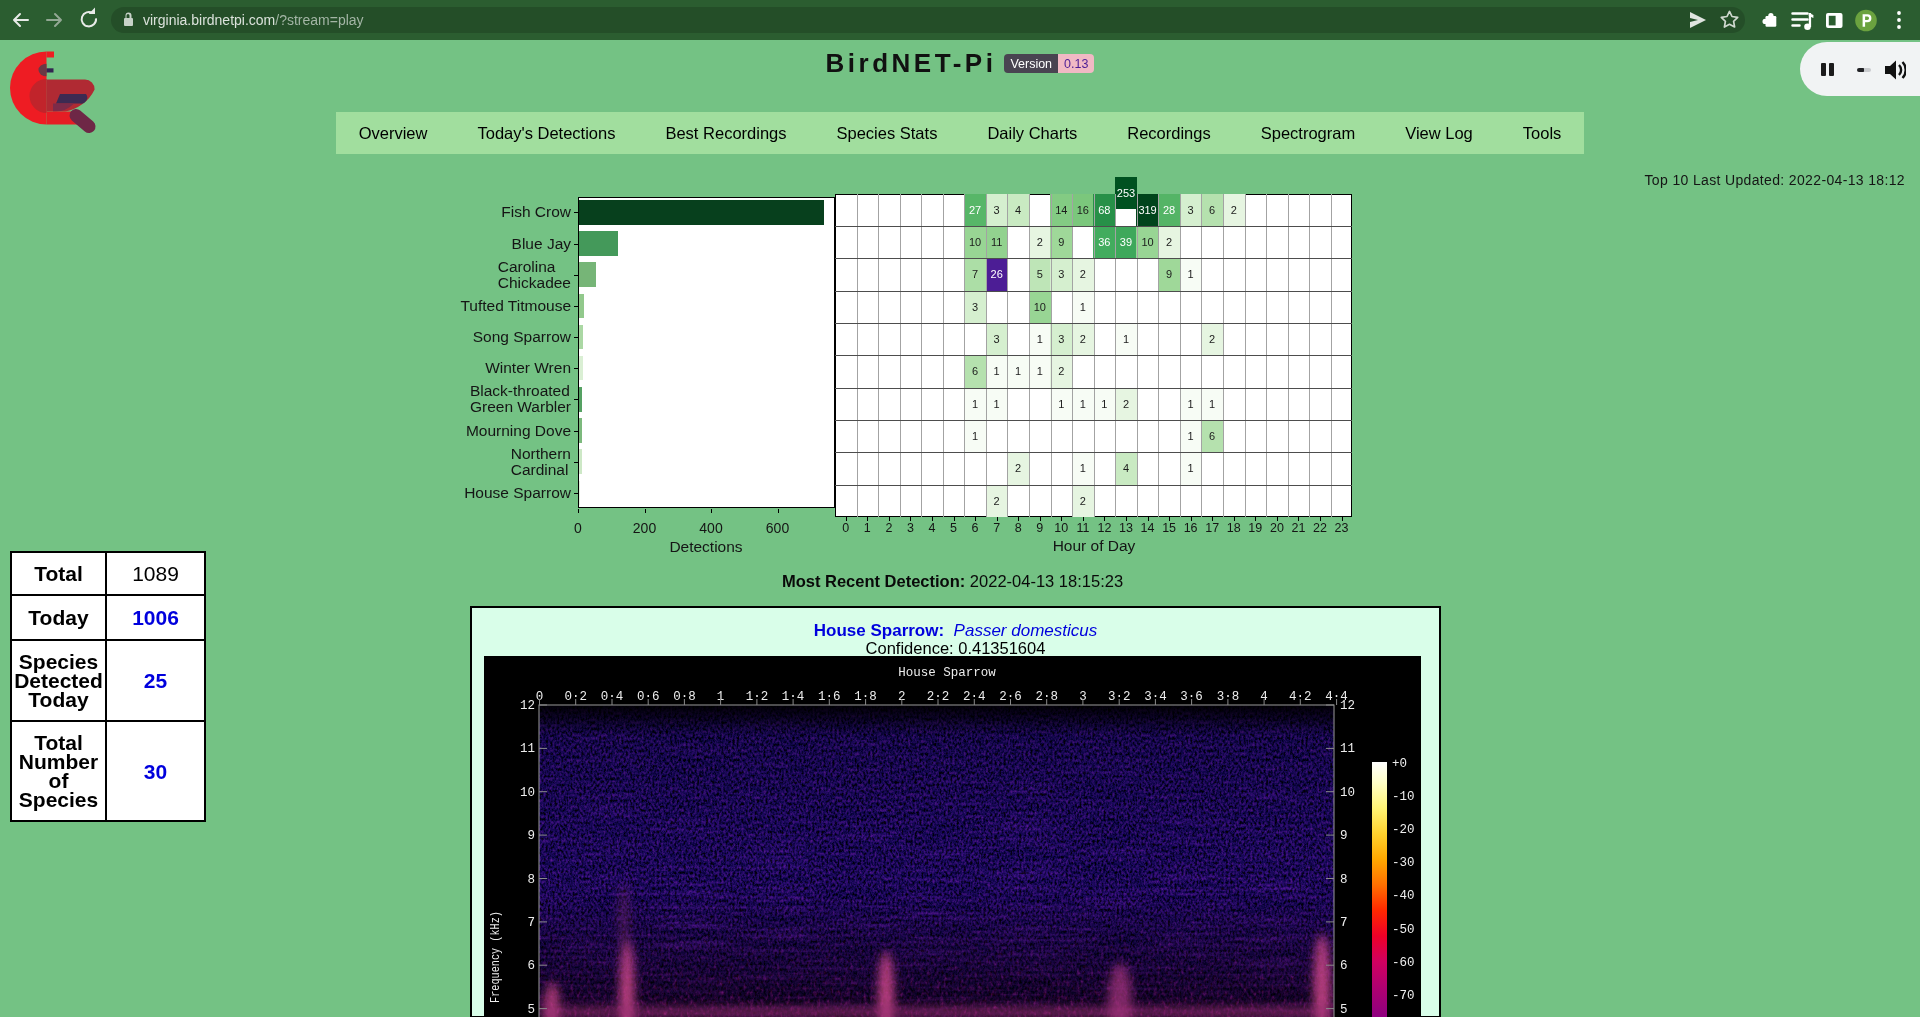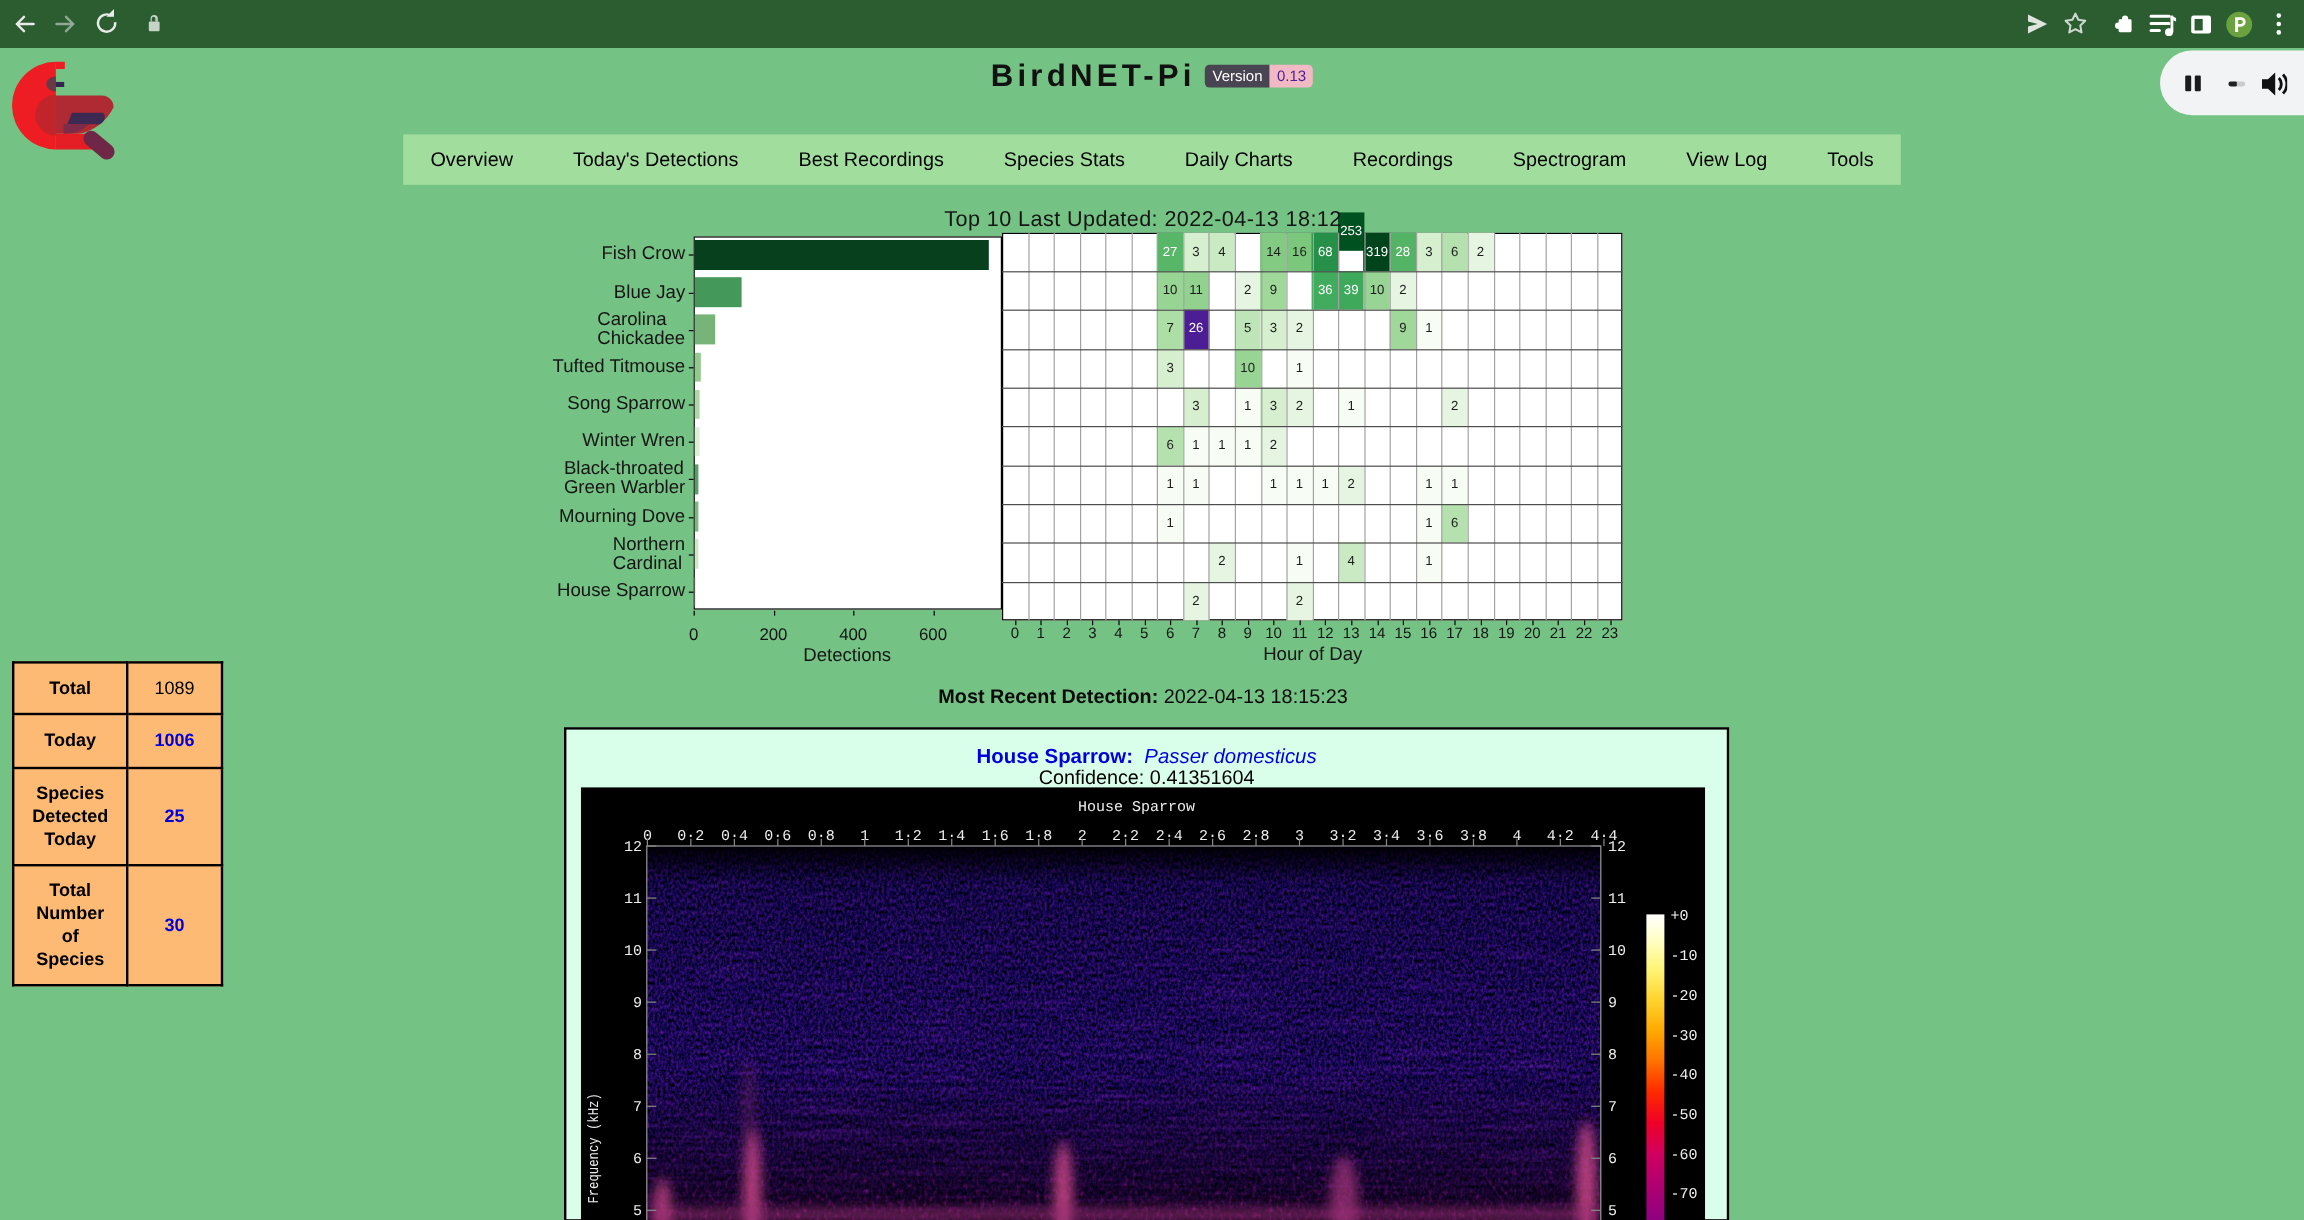--- a/index.html
+++ b/index.html
@@ -15,46 +15,47 @@
 .sl2 { position:absolute; left:64px; top:25.5px; width:7px; height:4.5px; border-radius:0 2.2px 2.2px 0; background:#c9cbce; }
 .logo { position:absolute; left:9px; top:50px; }
 .title { position:absolute; left:0; top:48px; width:1920px; text-align:center; font-size:26px; font-weight:bold;
   letter-spacing:3.5px; color:#111; }
 .badge { display:inline-block; vertical-align:4.5px; letter-spacing:0; font-size:12.5px; font-weight:normal; margin-left:8px; }
 .badge .b1 { background:#494451; color:#fff; padding:2.5px 6px; border-radius:4px 0 0 4px; }
 .badge .b2 { background:#f1b9c4; color:#4c1d95; padding:2.5px 6px; border-radius:0 4px 4px 0; }
 .nav { position:absolute; left:336px; top:112px; width:1248px; height:42px; background:#a1de9e;
   display:flex; justify-content:center; align-items:center; font-size:16.5px; color:#000; }
 .nav span { padding:0 25px; white-space:nowrap; }
-.figtitle { position:absolute; left:0; top:172px; width:1905px; text-align:center; font-size:18px; letter-spacing:0.35px; color:#151515; }
+.figtitle { position:absolute; left:0; top:172px; width:1905px; text-align:right; font-size:14px; letter-spacing:0.35px; color:#151515; }
 .plotbg { position:absolute; background:#fff; }
 .cell { position:absolute; font-size:11px; display:flex; align-items:center; justify-content:center; }
 .vline { position:absolute; width:1px; background:#a3a3a3; }
 .hline { position:absolute; height:1px; background:#4d4d4d; }
 .bar { position:absolute; }
 .ylab { position:absolute; text-align:left; font-size:15.5px; color:#151515; transform:translateY(-50%); line-height:16px; }
 .tickl { position:absolute; width:4px; height:1px; background:#000; }
 .tickb { position:absolute; width:1px; height:4px; background:#000; }
 .xlab { position:absolute; transform:translateX(-50%); font-size:14px; color:#151515; }
 .hlab { position:absolute; transform:translateX(-50%); font-size:12.5px; color:#151515; }
 .axlab { position:absolute; transform:translateX(-50%); font-size:15.5px; color:#151515; }
-.stats { position:absolute; left:10px; top:551px; width:176px; border-collapse:collapse; background:#fdba74;
-  text-align:center; font-size:15px; color:#000; }
+.stats { position:absolute; left:10px; top:551px; width:196px; border-collapse:collapse; background:#ffffff;
+  text-align:center; font-size:21px; color:#000; }
 .stats td { border:2px solid #000; line-height:19px; }
 .stats .lb { font-weight:bold; width:95px; }
 .bl { color:#0000dd; }
 .recent { position:absolute; left:0; top:572px; width:1905px; text-align:center; font-size:16.5px; color:#0a0a0a; }
 .panel { position:absolute; left:470px; top:606px; width:971px; height:412px; background:#d9fee9; border:2.5px solid #000; }
 .pl1 { position:absolute; left:0; top:13px; width:100%; text-align:center; font-size:17px; }
 .pl2 { position:absolute; left:0; top:32px; width:100%; text-align:center; font-size:16.5px; line-height:16px; color:#000; }
 .spect { position:absolute; left:484px; top:656px; }
 </style></head>
 <body>
 
 <div class="chrome">
+  <div class="pill"><span class="u1">virginia.birdnetpi.com</span><span class="u2">/?stream=play</span></div>
   <svg class="cicons" width="1920" height="40" viewBox="0 0 1920 40" xmlns="http://www.w3.org/2000/svg">
     <g stroke="#e8ebe8" stroke-width="2" fill="none" stroke-linecap="round">
       <path d="M14,20 h14 M14,20 l6,-6 M14,20 l6,6"></path>
     </g>
     <g stroke="#93a894" stroke-width="2" fill="none" stroke-linecap="round">
       <path d="M47,20 h14 M61,20 l-6,-6 M61,20 l-6,6"></path>
     </g>
     <g stroke="#e8ebe8" stroke-width="2" fill="none">
       <path d="M92.8,13.2 a7.2,7.2 0 1 0 3.2,5.2"></path>
     </g>

